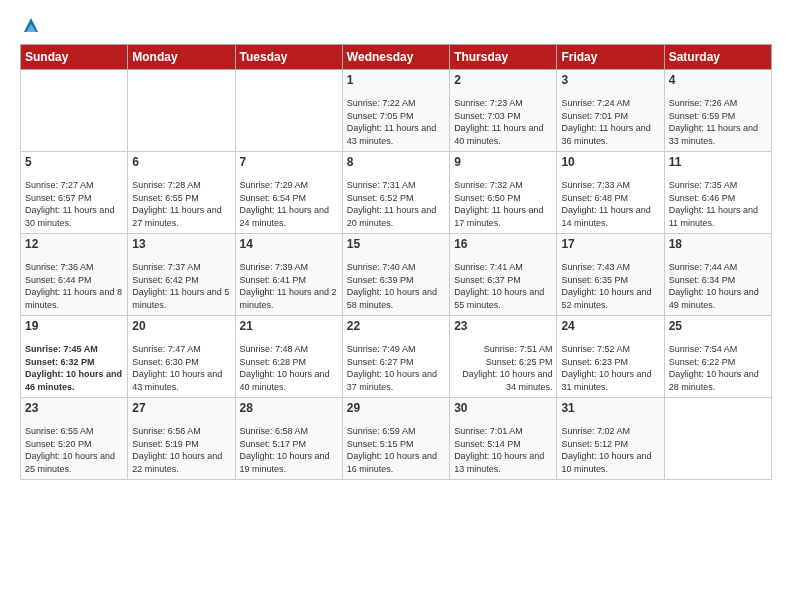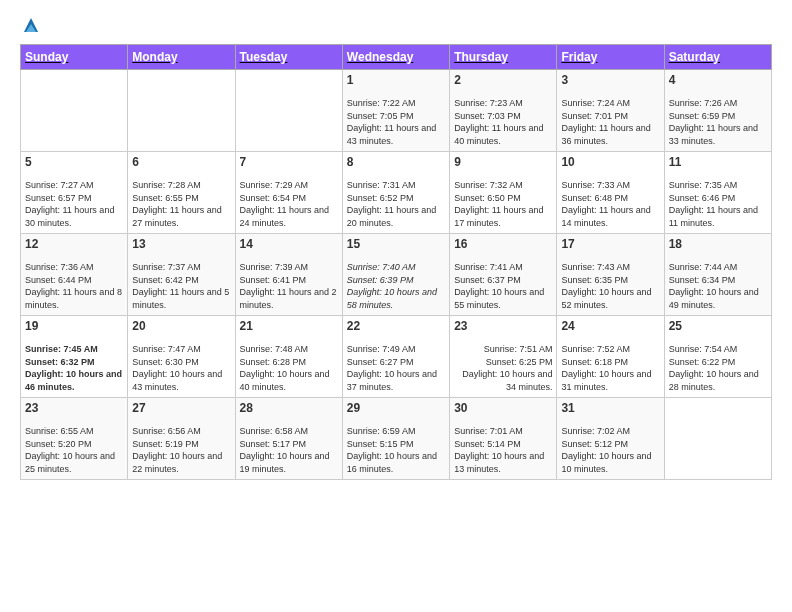--- a/index.html
+++ b/index.html
@@ -51,22 +51,21 @@
       font-size: 16px;
       color: #333;
       font-weight: normal;
     }
     table {
       width: 100%;
       border-collapse: collapse;
       table-layout: fixed;
     }
     thead tr {
-      background: #8b5cf6;
-      text-decoration: underline;
+      background: #b91c1c;
     }
     thead th {
       color: #fff;
       font-size: 12px;
       font-weight: bold;
       padding: 5px 4px;
       text-align: left;
       border: 1px solid #aaa;
     }
     tbody tr {
@@ -227,21 +226,21 @@
 Daylight: 11 hours and 5 minutes.</div>
           </td>
           <td>
             <span class="day-number">14</span>
             <div class="day-info" style="white-space: pre-line;">Sunrise: 7:39 AM
 Sunset: 6:41 PM
 Daylight: 11 hours and 2 minutes.</div>
           </td>
           <td>
             <span class="day-number">15</span>
-            <div class="day-info" style="white-space: pre-line; font-style: italic;">Sunrise: 7:40 AM
+            <div class="day-info" style="white-space: pre-line;">Sunrise: 7:40 AM
 Sunset: 6:39 PM
 Daylight: 10 hours and 58 minutes.</div>
           </td>
           <td>
             <span class="day-number">16</span>
             <div class="day-info" style="white-space: pre-line;">Sunrise: 7:41 AM
 Sunset: 6:37 PM
 Daylight: 10 hours and 55 minutes.</div>
           </td>
           <td>
@@ -284,21 +283,21 @@
           </td>
           <td>
             <span class="day-number">23</span>
             <div class="day-info" style="white-space: pre-line; text-align: right;">Sunrise: 7:51 AM
 Sunset: 6:25 PM
 Daylight: 10 hours and 34 minutes.</div>
           </td>
           <td>
             <span class="day-number">24</span>
             <div class="day-info" style="white-space: pre-line;">Sunrise: 7:52 AM
-Sunset: 6:18 PM
+Sunset: 6:23 PM
 Daylight: 10 hours and 31 minutes.</div>
           </td>
           <td>
             <span class="day-number">25</span>
             <div class="day-info" style="white-space: pre-line;">Sunrise: 7:54 AM
 Sunset: 6:22 PM
 Daylight: 10 hours and 28 minutes.</div>
           </td>
         </tr>
         <tr>

